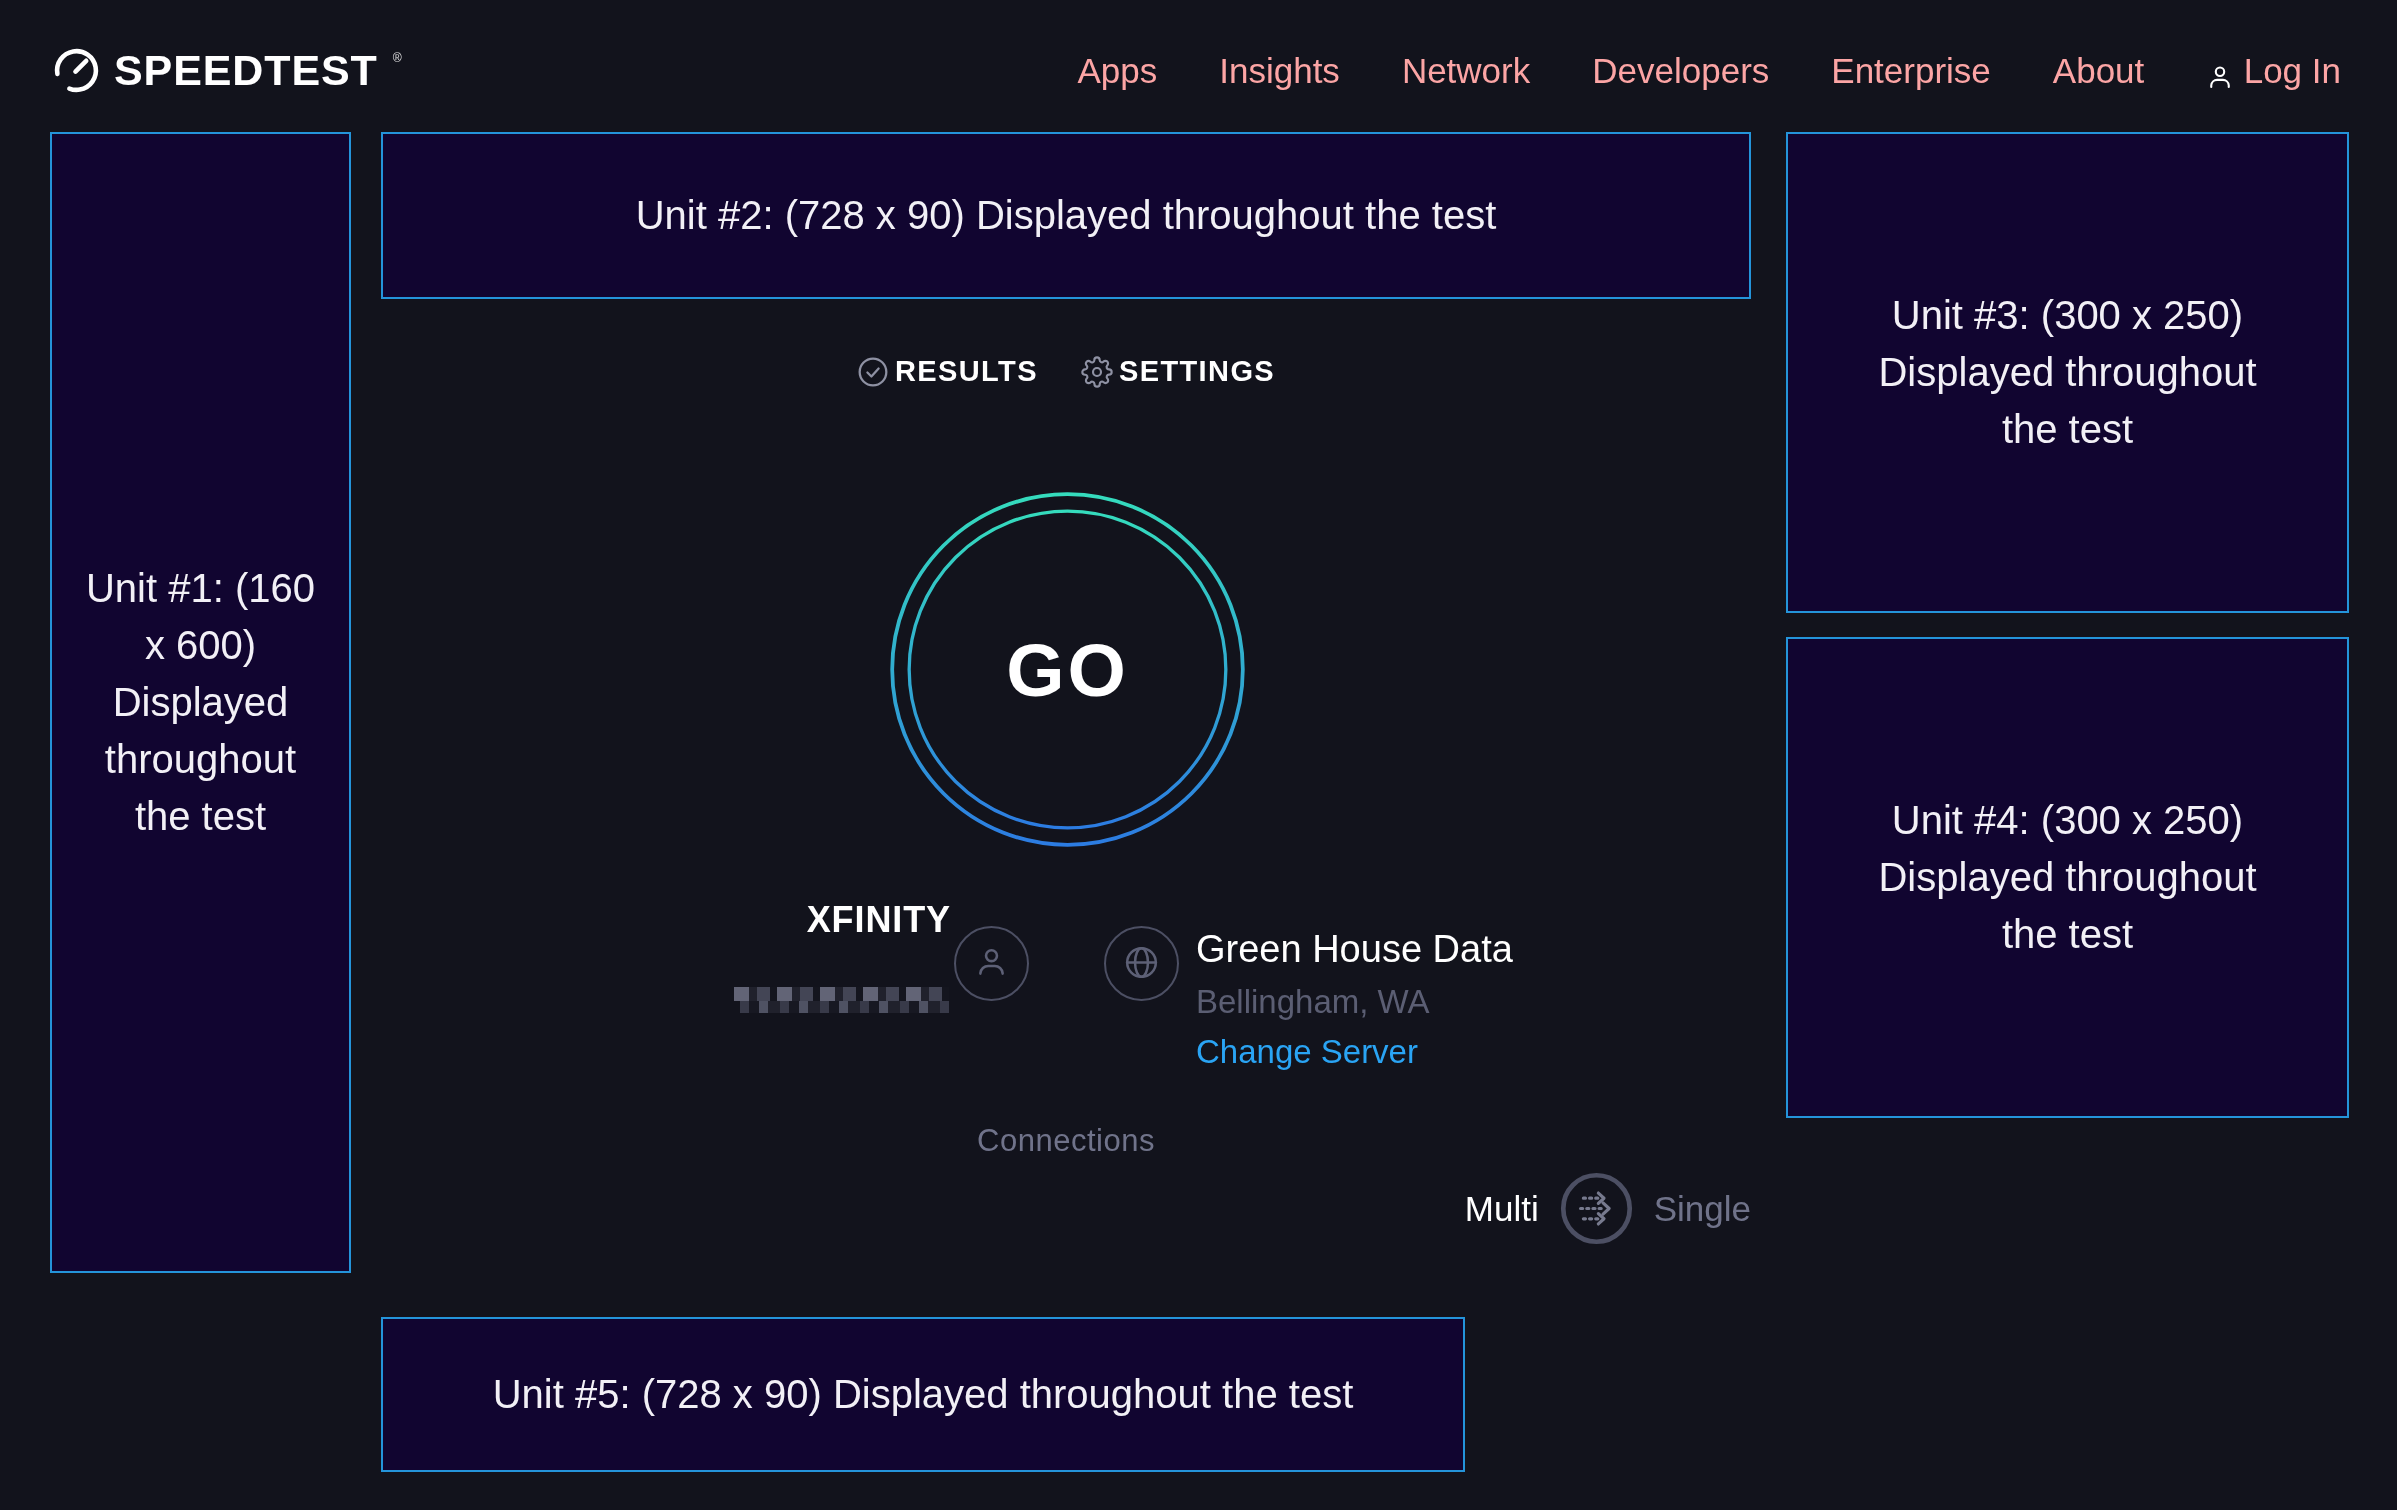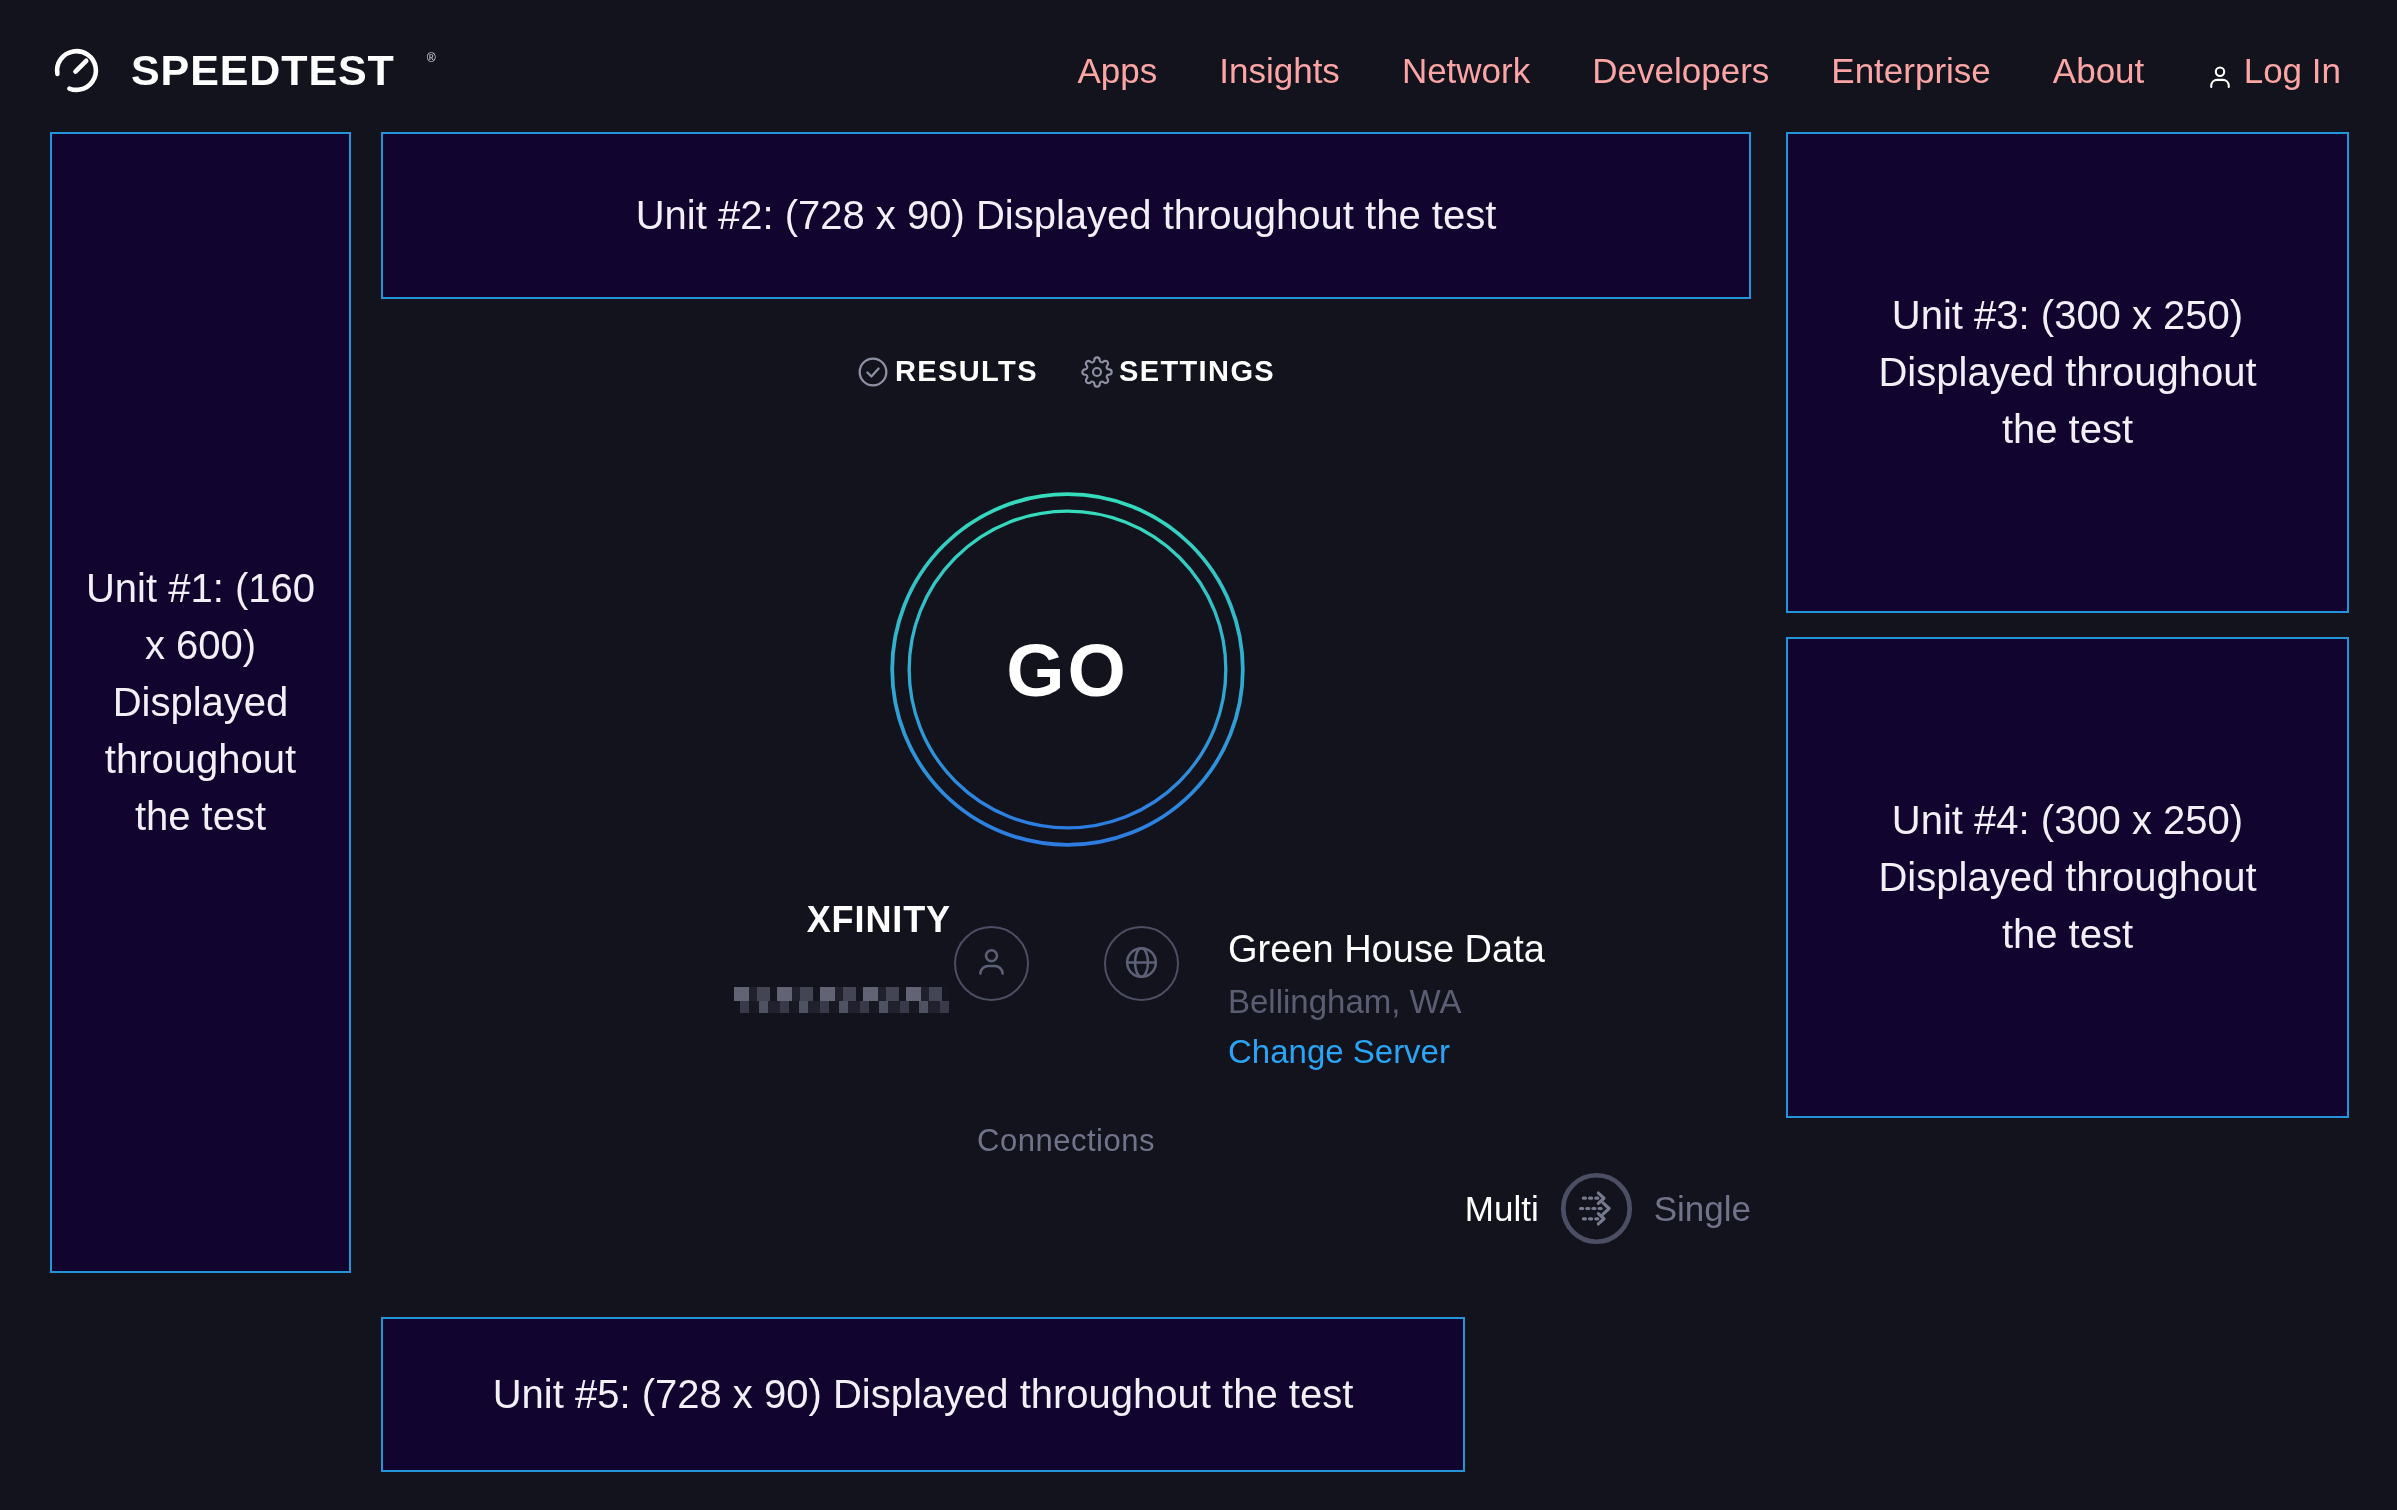--- a/index.html
+++ b/index.html
@@ -13,21 +13,21 @@
     background:var(--page-bg);
     font-family:"Liberation Sans","DejaVu Sans",sans-serif;
     color:var(--text-white);
   }
   
   .header{
     position:absolute; left:0; top:0; width:2397px; height:141px;
     display:flex; align-items:center; justify-content:space-between;
     padding:0 56px 0 52px; box-sizing:border-box;
   }
-  .logo{display:flex; align-items:center; gap:30px;text-align:center;}
+  .logo{display:flex; align-items:center; gap:13px;text-align:center;}
   .logo svg{display:block;}
   .logo-text{font-size:43px; font-weight:700; letter-spacing:0.9px; color:#fff;}
   .logo-tm{font-size:12.2px; vertical-align:top; position:relative; top:-13px; left:1.9px; opacity:.85;}
   .nav{display:flex; align-items:center; gap:62px;}
   .nav-link{font-size:35px; color:#fca5a5; cursor:pointer; white-space:nowrap;}
   .login{display:flex; align-items:flex-end; gap:9.4px; cursor:pointer;}
   .login svg{display:block;}
   
   .ad{
     position:absolute; background:var(--ad-bg); border:2.8px solid var(--ad-border);
@@ -71,21 +71,21 @@
     background-position:0 0,5.6px 100%;
     background-repeat:no-repeat,no-repeat;
   }
   .round-icon{
     position:absolute; width:75px; height:75px; border:2.8px solid var(--circle-gray);
     border-radius:50%; box-sizing:border-box;
     display:flex; align-items:center; justify-content:center;
   }
   .avatar{left:954px; top:926px;}
   .globe{left:1104px; top:926px;}
-  .server-block{position:absolute; left:1196px; top:928px;margin-left:32px;}
+  .server-block{position:absolute; left:1196px; top:928px;}
   .server-name{font-size:38px; line-height:43px; color:#fff;}
   .server-loc{font-size:33px; line-height:38px; color:var(--muted-dark); margin-top:12.2px;}
   .server-change{font-size:33px; line-height:38px; color:var(--accent-blue); margin-top:12.2px; cursor:pointer;}
   
   .conn-label{
     position:absolute; left:381px; top:1123px; width:1370px; text-align:center;
     font-size:31px; color:var(--muted); letter-spacing:0.5px;
   }
   .conn-row{
     position:absolute; left:381px; top:1172px; width:1370px; height:73px;

